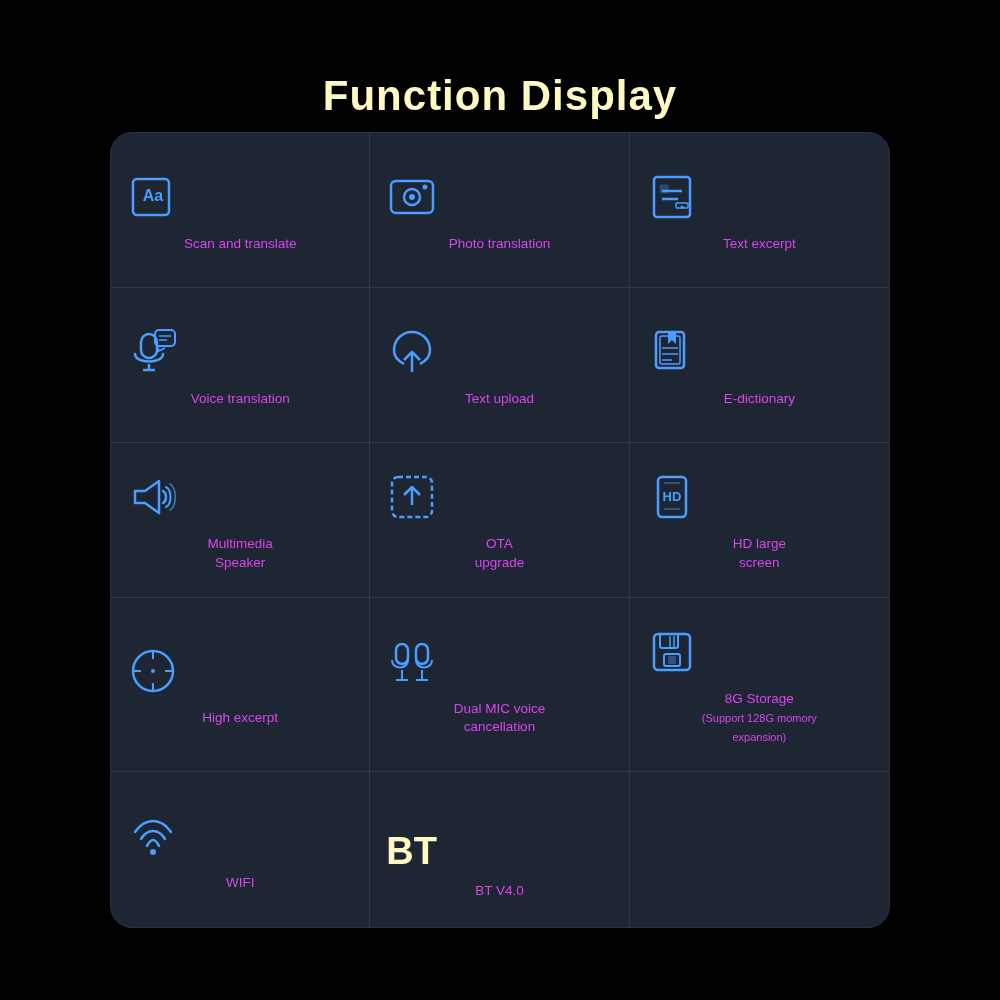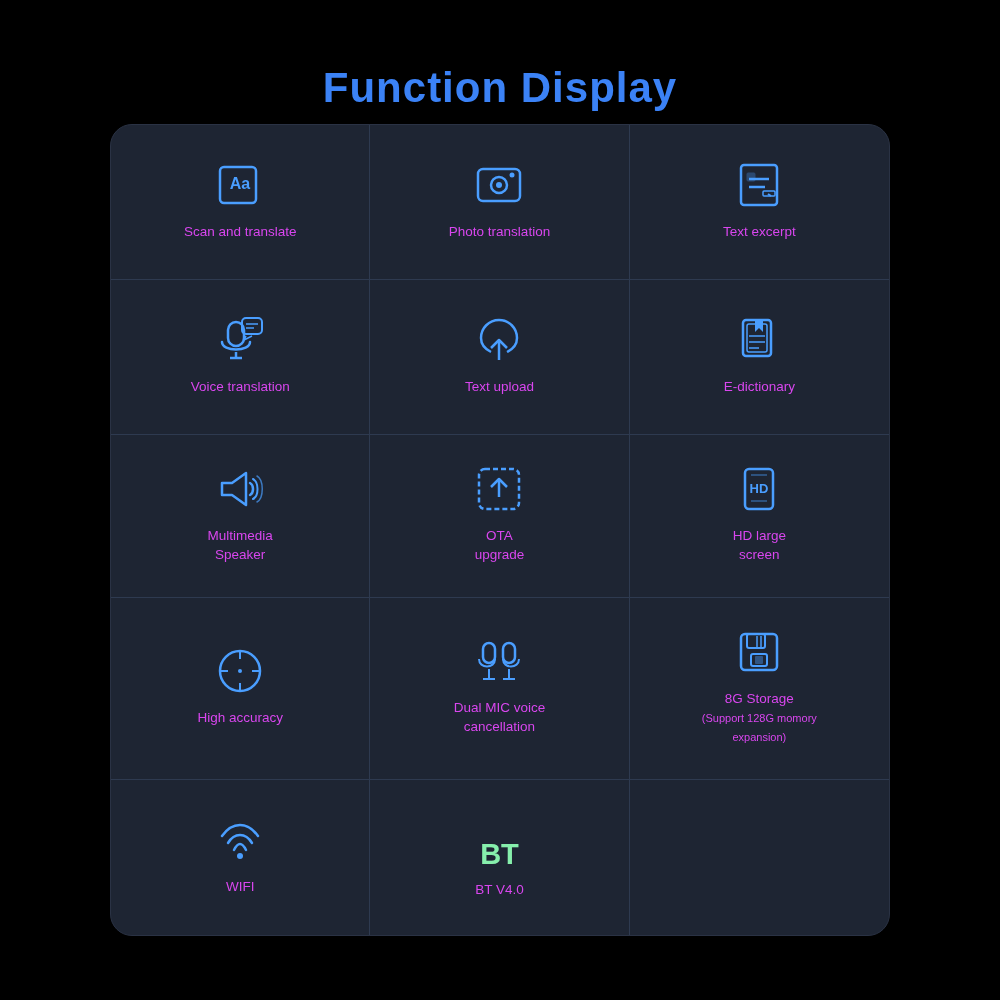--- a/index.html
+++ b/index.html
@@ -15,41 +15,40 @@
     }
     .page-wrapper {
       width: 1000px;
       height: 1000px;
       display: flex;
       flex-direction: column;
       align-items: center;
       justify-content: center;
     }
     .title {
-      color: #3b82f6;
+      color: #fef9c3;
       font-size: 42px;
       font-weight: 900;
       margin-bottom: 12px;
       letter-spacing: 1px;
     }
     .grid-container {
       background: #1e2533;
       border-radius: 22px;
       width: 780px;
       display: grid;
       grid-template-columns: repeat(3, 1fr);
       border: 1px solid #2a3244;
       overflow: hidden;
     }
     .grid-cell {
       display: flex;
       flex-direction: column;
-      align-items: center;
       justify-content: center;
-      padding: 28px 16px 32px;
+      padding: 28px 16px 24px;
       border-right: 1px solid #2e3a50;
       border-bottom: 1px solid #2e3a50;
       min-height: 155px;
     }
     .grid-cell:nth-child(3n) { border-right: none; }
     .grid-cell:nth-child(13),
     .grid-cell:nth-child(14),
     .grid-cell:nth-child(15) { border-bottom: none; }
     .cell-label {
       color: #d946ef;
@@ -57,22 +56,22 @@
       text-align: center;
       line-height: 1.4;
     }
     
     .icon-svg {
       width: 52px;
       height: 52px;
       margin-bottom: 12px;
     }
     .bt-label {
-      color: #86efac;
-      font-size: 29px;
+      color: #fef9c3;
+      font-size: 38px;
       font-weight: 900;
       margin-bottom: 12px;
       line-height: 1;
       margin-top: 30px;
     }
   </style>
 </head>
 <body>
 
 <div class="page-wrapper">
@@ -181,21 +180,21 @@
     <div class="grid-cell">
       <svg class="icon-svg" viewBox="0 0 52 52" fill="none">
         <circle cx="26" cy="26" r="20" stroke="#4a9eff" stroke-width="2.5" fill="none"></circle>
         <circle cx="26" cy="26" r="2" fill="#4a9eff"></circle>
 
         <line x1="26" y1="6" x2="26" y2="14" stroke="#4a9eff" stroke-width="2"></line>
         <line x1="26" y1="38" x2="26" y2="46" stroke="#4a9eff" stroke-width="2"></line>
         <line x1="6" y1="26" x2="14" y2="26" stroke="#4a9eff" stroke-width="2"></line>
         <line x1="38" y1="26" x2="46" y2="26" stroke="#4a9eff" stroke-width="2"></line>
       </svg>
-      <span class="cell-label">High accuracy</span>
+      <span class="cell-label">High excerpt</span>
     </div>
 
     <div class="grid-cell">
       <svg class="icon-svg" viewBox="0 0 52 52" fill="none">
 
         <rect x="10" y="8" width="12" height="20" rx="6" stroke="#4a9eff" stroke-width="2.5" fill="none"></rect>
         <rect x="30" y="8" width="12" height="20" rx="6" stroke="#4a9eff" stroke-width="2.5" fill="none"></rect>
         <path d="M6 24 C6 34 22 34 22 24" stroke="#4a9eff" stroke-width="2" fill="none"></path>
         <path d="M30 24 C30 34 46 34 46 24" stroke="#4a9eff" stroke-width="2" fill="none"></path>
         <line x1="16" y1="34" x2="16" y2="44" stroke="#4a9eff" stroke-width="2"></line>

